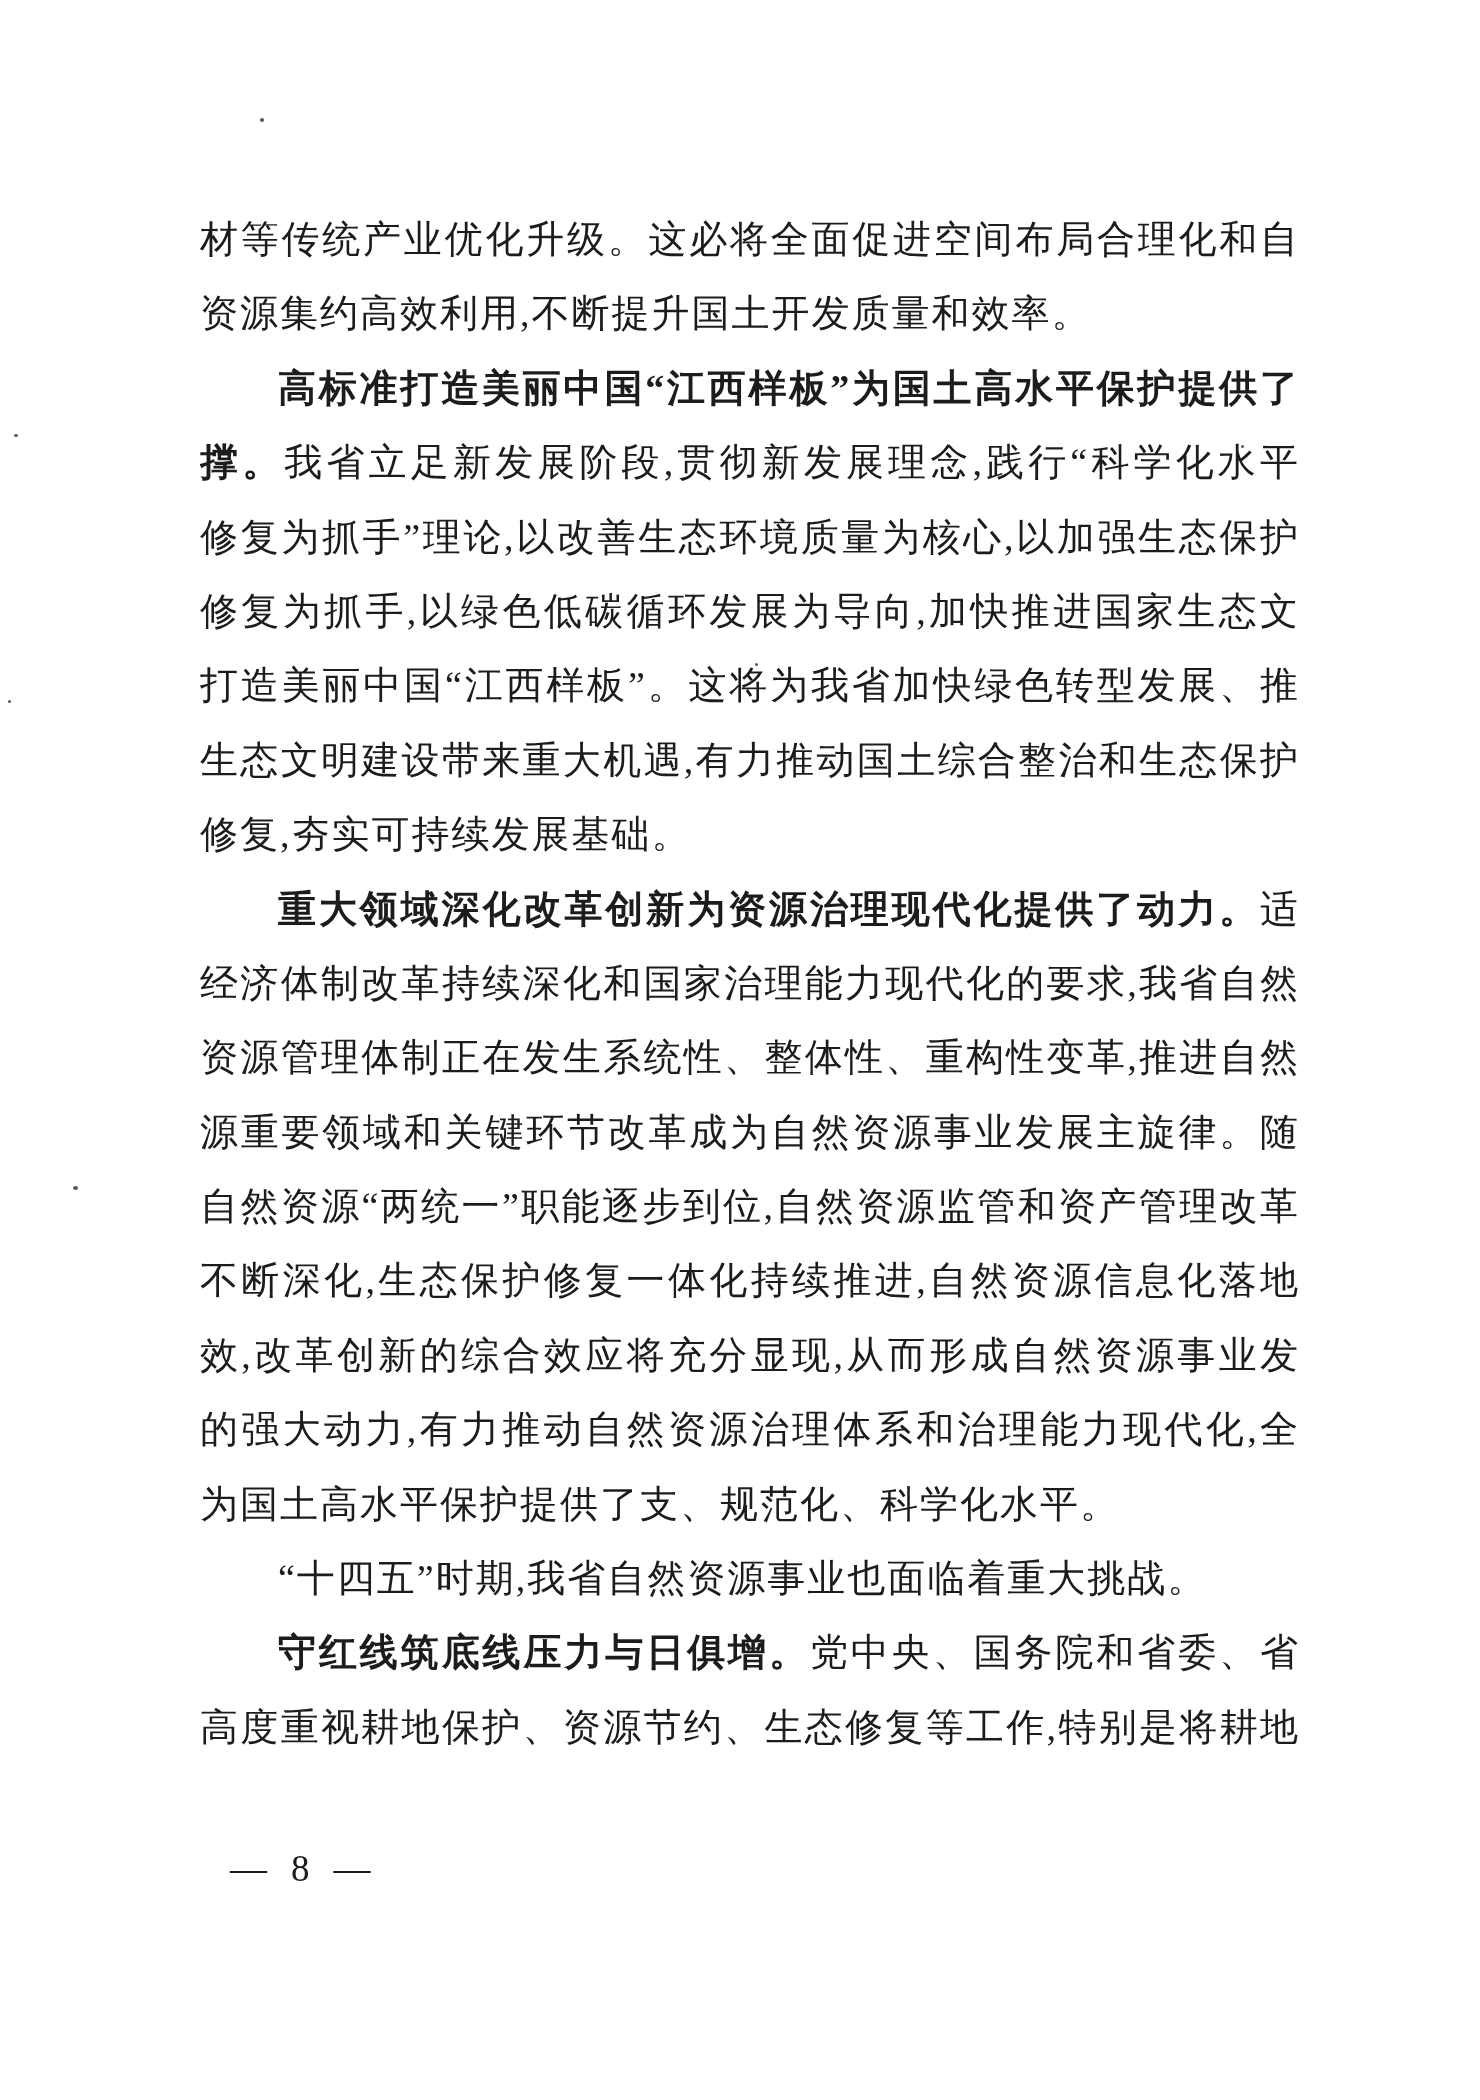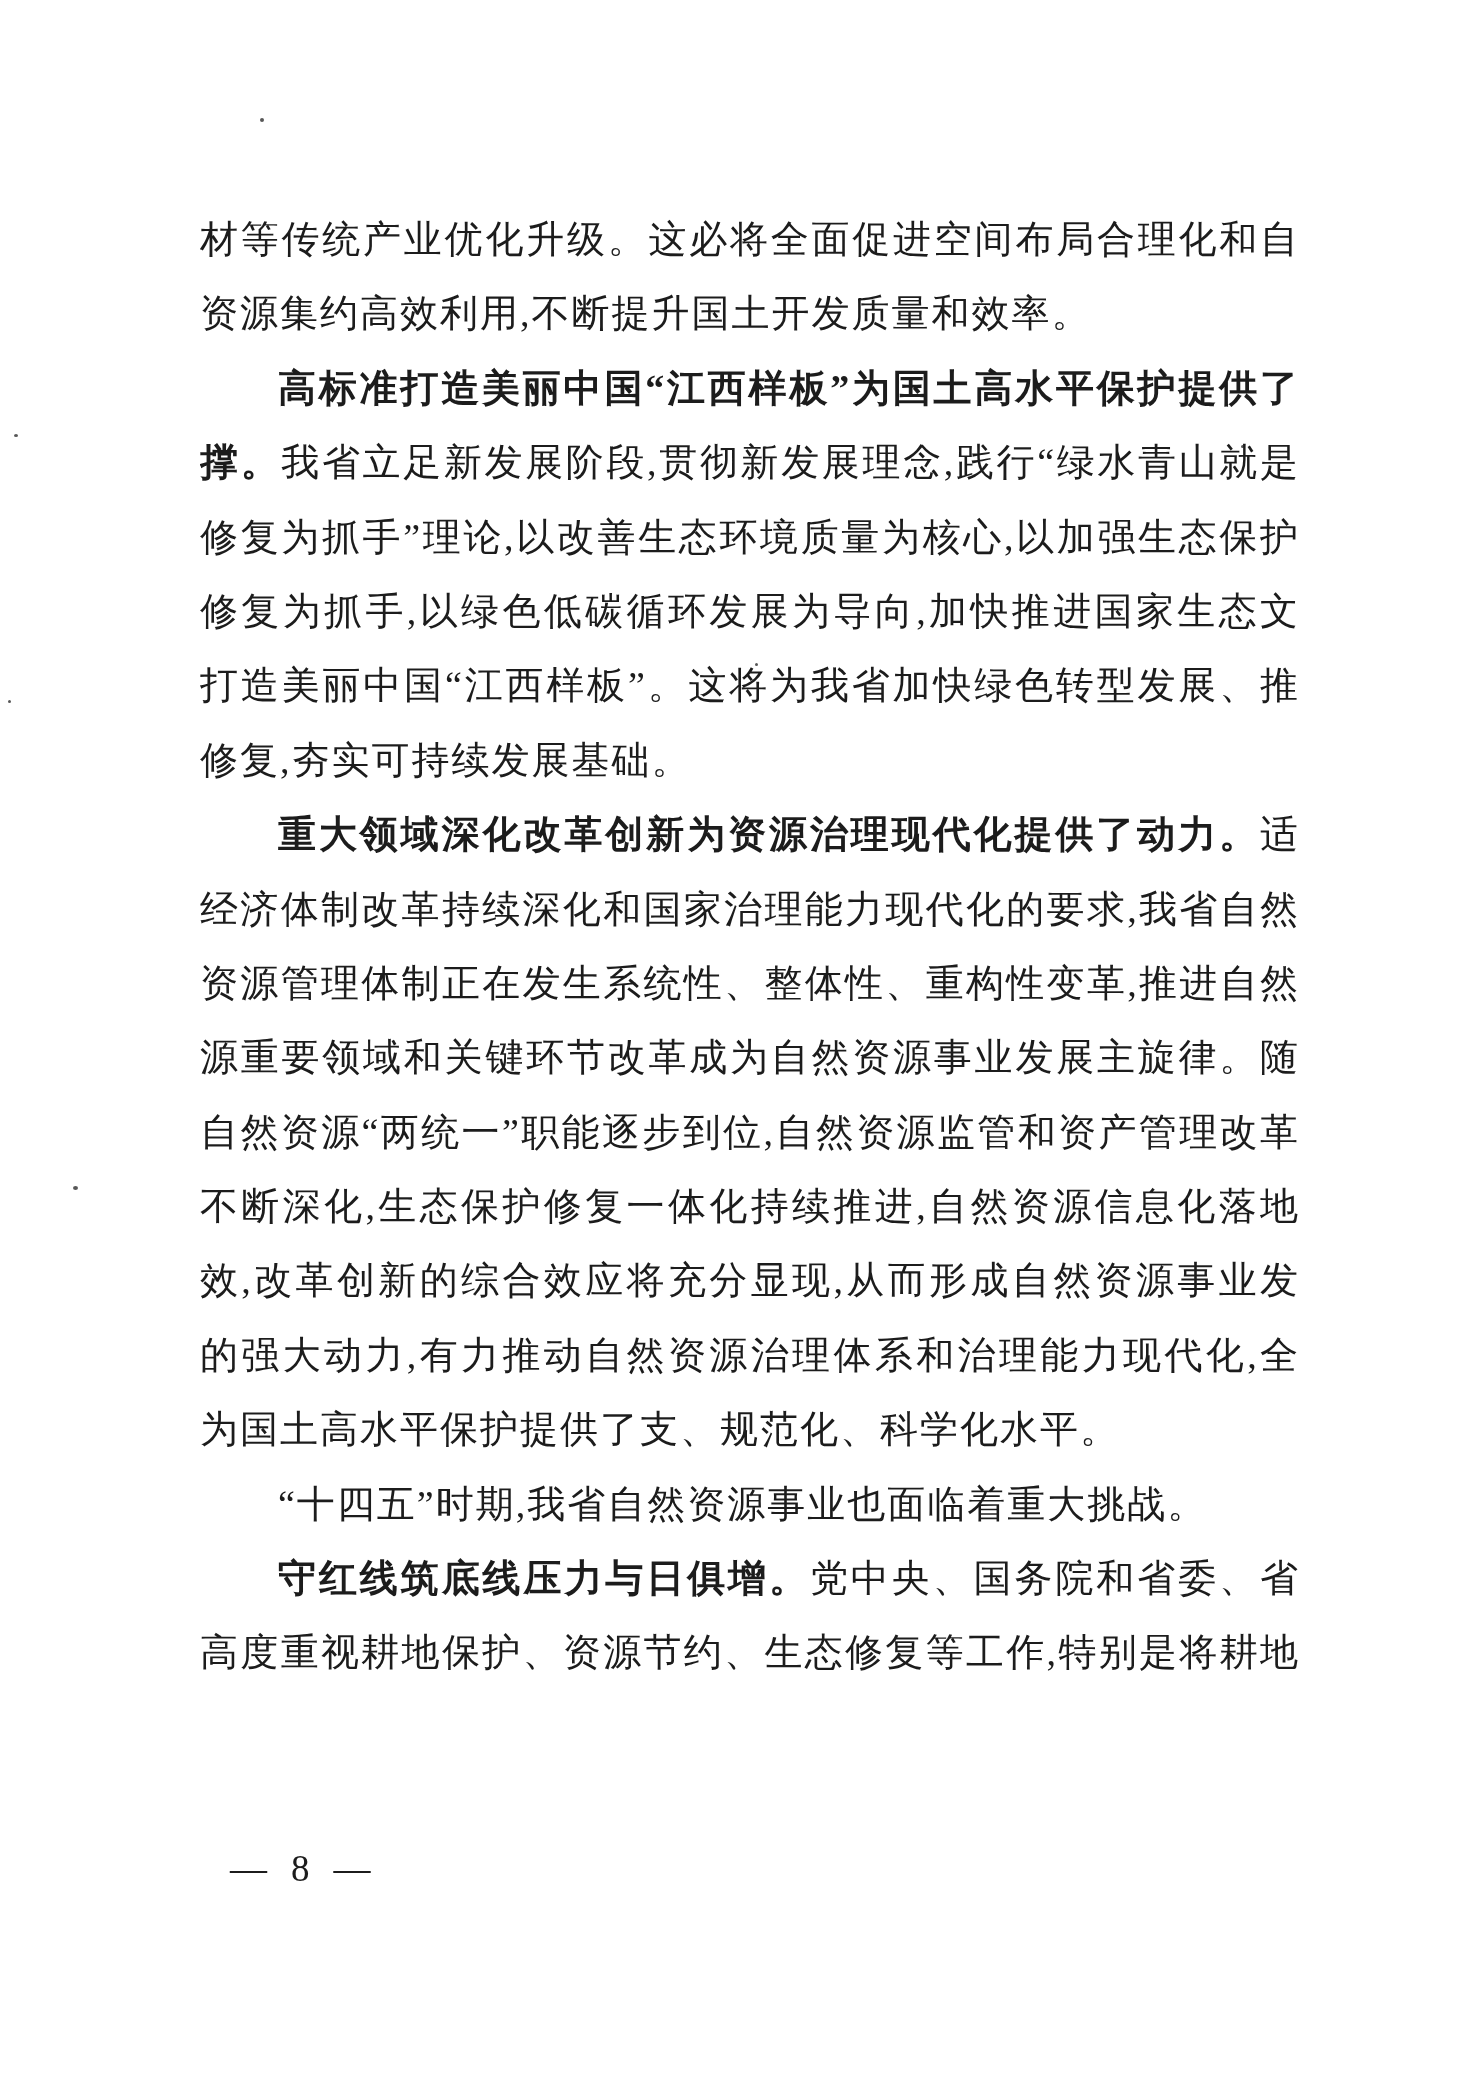--- a/index.html
+++ b/index.html
@@ -66,24 +66,25 @@
   <div class="speck s4"></div>
   <div class="speck s5"></div>
   <div class="speck s6"></div>
 
   <main class="text">
 
     <div class="ln j"><span>材等传统产业优化升级。这必将全面促进空间布局合理化和自然</span></div>
     <div class="ln"><span>资源集约高效利用,不断提升国土开发质量和效率。</span></div>
 
     <div class="ln j indent"><span class="lead">高标准打造美丽中国“江西样板”为国土高水平保护提供了支</span></div>
-    <div class="ln j"><span class="lead">撑。</span><span>我省立足新发展阶段,贯彻新发展理念,践行“绿水青山就是</span></div>
+    <div class="ln j"><span class="lead">撑。</span><span>我省立足新发展阶段,贯彻新发展理念,践行“科学化水平</span></div>
     <div class="ln j"><span>修复为抓手”理论,以改善生态环境质量为核心,以加强生态保护与</span></div>
     <div class="ln j"><span>修复为抓手,以绿色低碳循环发展为导向,加快推进国家生态文明</span></div>
     <div class="ln j"><span>打造美丽中国“江西样板”。这将为我省加快绿色转型发展、推进</span></div>
+    <div class="ln j"><span>生态文明建设带来重大机遇,有力推动国土综合整治和生态保护</span></div>
     <div class="ln"><span>修复,夯实可持续发展基础。</span></div>
 
     <div class="ln j indent"><span class="lead">重大领域深化改革创新为资源治理现代化提供了动力。</span><span>适应</span></div>
     <div class="ln j"><span>经济体制改革持续深化和国家治理能力现代化的要求,我省自然</span></div>
     <div class="ln j"><span>资源管理体制正在发生系统性、整体性、重构性变革,推进自然资</span></div>
     <div class="ln j"><span>源重要领域和关键环节改革成为自然资源事业发展主旋律。随着</span></div>
     <div class="ln j"><span>自然资源“两统一”职能逐步到位,自然资源监管和资产管理改革</span></div>
     <div class="ln j"><span>不断深化,生态保护修复一体化持续推进,自然资源信息化落地见</span></div>
     <div class="ln j"><span>效,改革创新的综合效应将充分显现,从而形成自然资源事业发展</span></div>
     <div class="ln j"><span>的强大动力,有力推动自然资源治理体系和治理能力现代化,全面</span></div>

